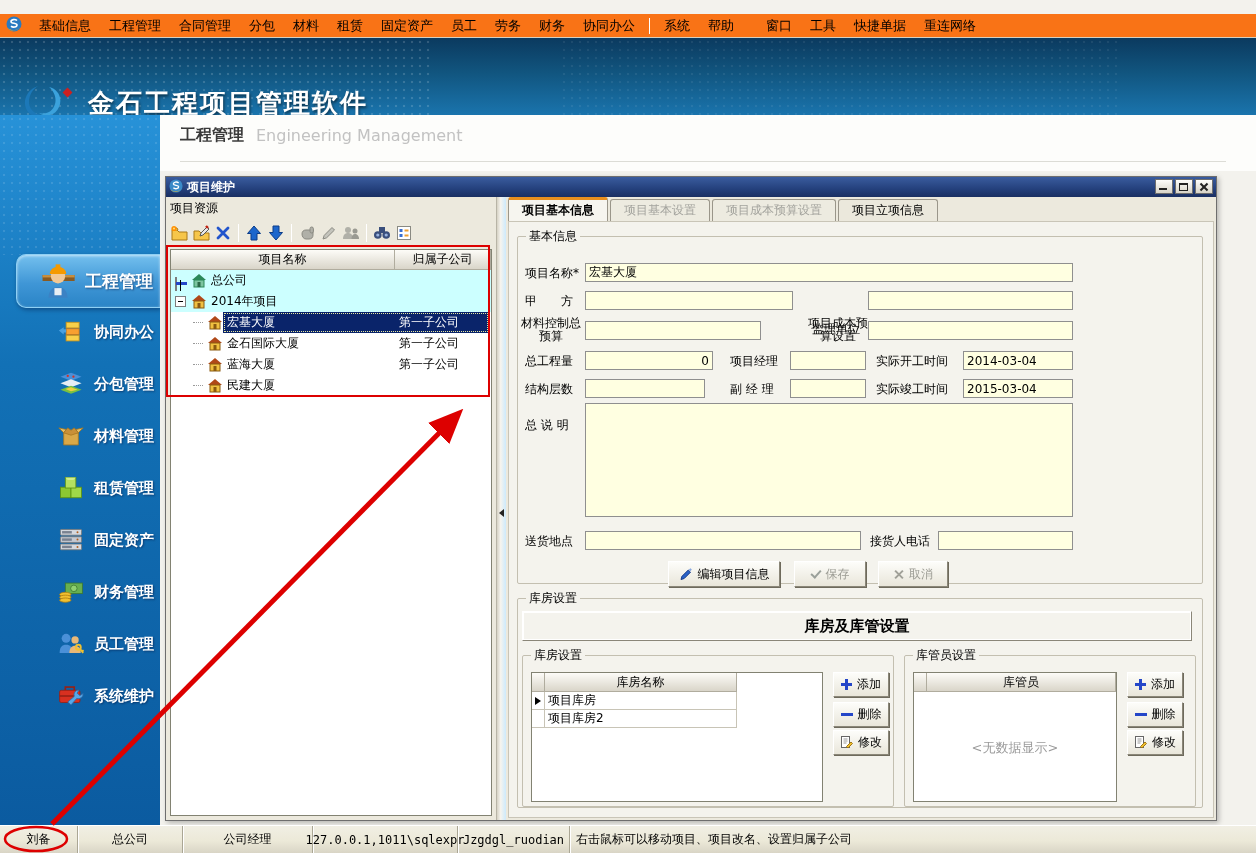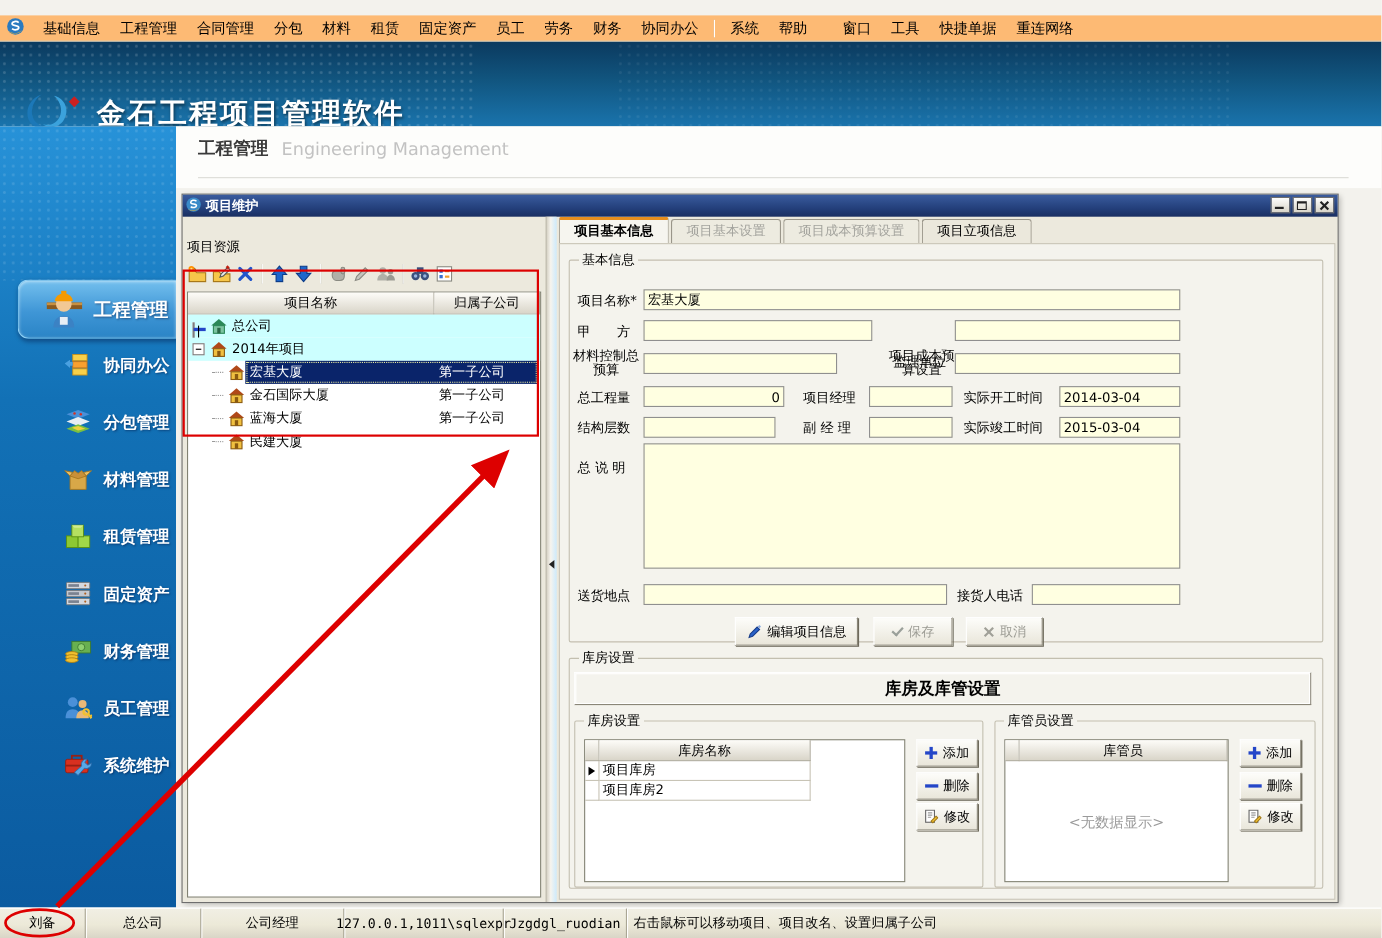--- a/index.html
+++ b/index.html
@@ -6,21 +6,21 @@
   html,body { width:1256px; height:853px; overflow:hidden; }
   body { font-family:"DejaVu Sans","Liberation Sans",sans-serif; font-size:12px; color:#000; }
   #page { position:relative; width:1256px; height:853px; background:#f3f2ed; overflow:hidden; }
 
   
   .titlebar { position:absolute; left:0; top:0; width:1256px; height:14px;
     background:linear-gradient(180deg,#99968e,#b8b5ab); overflow:hidden; }
   .titlebar .tb-text { position:absolute; left:4px; top:1px; font-size:12px; font-weight:bold; color:#56544a; white-space:nowrap; }
 
   
-  .menubar { position:absolute; left:0; top:14px; width:1256px; height:24px; background:#fdba74;
+  .menubar { position:absolute; left:0; top:14px; width:1256px; height:24px; background:#f97316;
     display:flex; align-items:center; border-bottom:1px solid #d4d0c0; }
   .menubar .app-icon { margin:0 8px 0 6px; }
   .menu-item { padding:2px 9px; font-size:13px; cursor:default; white-space:nowrap; }
   .menu-sep { width:1px; height:16px; background:#9a968a; margin:0 5px; border-right:1px solid #fff; }
   .menu-gap { width:14px; }
 
   
   .banner { position:absolute; left:0; top:38px; width:1256px; height:77px;
     background:linear-gradient(180deg,#0b3a5f 0%,#11557f 45%,#1a74ad 100%); overflow:hidden; }
   .banner .dots { position:absolute; top:0; bottom:0; opacity:.45;
@@ -66,21 +66,21 @@
   .win-btn { width:18px; height:15px; background:linear-gradient(180deg,#fdfdfb,#d8d4c8); border:1px solid #6e6e6e;
     position:relative; cursor:pointer; }
   .win-btn .g-min { position:absolute; left:3px; bottom:3px; width:8px; height:2px; background:#222; }
   .win-btn .g-max { position:absolute; left:3px; top:3px; width:9px; height:8px; border:1px solid #222; border-top-width:2px; }
   .win-btn .g-x::before,.win-btn .g-x::after { content:""; position:absolute; left:7px; top:2px; width:2px; height:10px; background:#222; }
   .win-btn .g-x::before { transform:rotate(45deg); } .win-btn .g-x::after { transform:rotate(-45deg); }
 
   .pwin-body { position:absolute; left:0; top:20px; right:0; bottom:0; }
 
   
-  .lpanel { position:absolute; left:2px; top:2px; width:326px; bottom:2px; background:#ece9dd;margin-top:16px; }
+  .lpanel { position:absolute; left:2px; top:2px; width:326px; bottom:2px; background:#ece9dd; }
   .lpanel-title { position:absolute; left:2px; top:1px; font-size:12px; }
   .tree-toolbar { position:absolute; left:0; top:20px; width:100%; height:27px; display:flex; align-items:center; }
   .tt-ic { width:22px; height:20px; display:flex; align-items:center; justify-content:center; cursor:pointer; flex:none; }
   .tt-sep { width:1px; height:18px; background:#a8a496; border-right:1px solid #fff; margin:0 4px; flex:none; }
   .tree-box { position:absolute; left:2px; top:50px; right:2px; bottom:2px; background:#fff;
     border:1px solid #828272; }
   .tree-hdr { position:absolute; left:0; top:0; right:0; height:20px; display:flex; }
   .th-cell { background:linear-gradient(180deg,#fdfcf8,#d9d5c9); border-right:1px solid #b0ac9e;
     border-bottom:1px solid #b0ac9e; text-align:center; line-height:19px; font-size:12px; }
   .th-c1 { width:224px; } .th-c2 { flex:1; }

